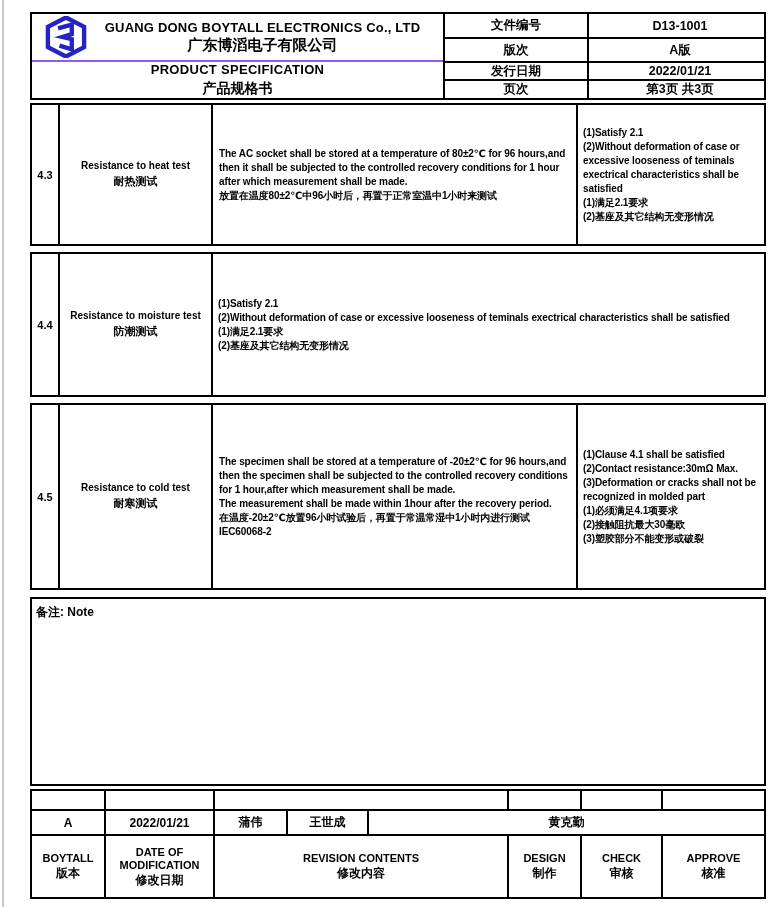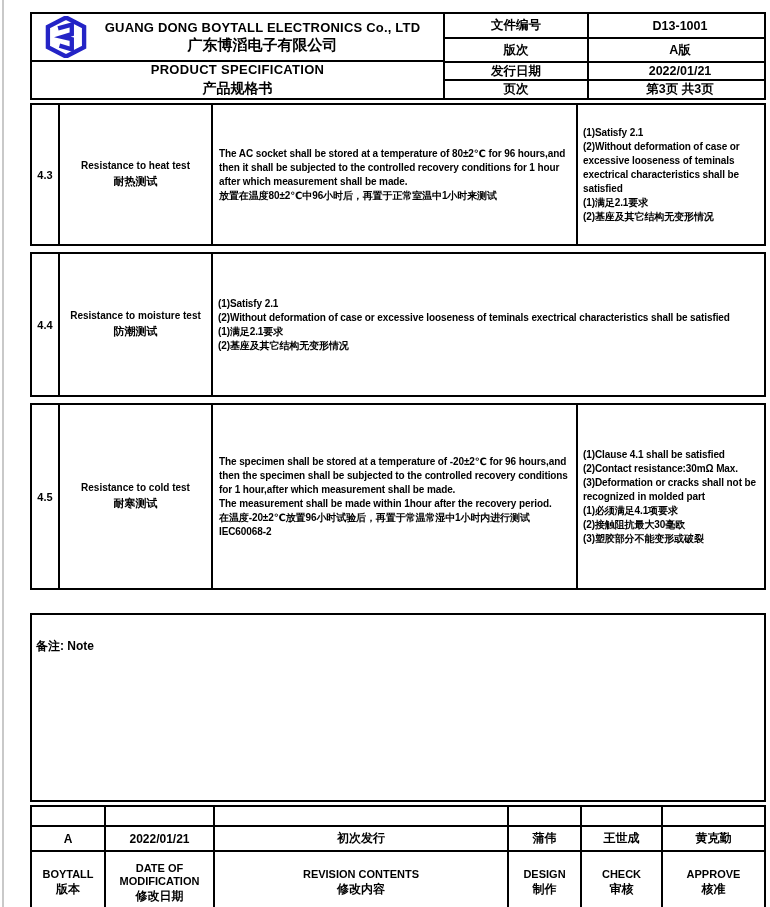--- a/index.html
+++ b/index.html
@@ -9,21 +9,21 @@
     color: #000;
     position: relative;
     font-weight: bold;
   }
   .scan-edge { position:absolute; left:2px; top:0; width:2px; height:100%; background:#c9c9c9; }
   .doc { position:absolute; left:30px; top:12px; width:736px; }
 
   
   .header { display:flex; border:2px solid #000; height:88px; }
   .hdr-left { width:413px; border-right:2px solid #000; display:flex; flex-direction:column; }
-  .company { height:48px; border-bottom:2px solid #000000; display:flex; align-items:center; padding-left:8px; }
+  .company { height:48px; border-bottom:2px solid #8b5cf6; display:flex; align-items:center; padding-left:8px; }
   .logo { width:52px; height:44px; flex:none; display:flex; align-items:center; justify-content:center; }
   .company-names { flex:1; text-align:center; line-height:1.25; padding-right:10px; }
   .company-en { font-size:13px; letter-spacing:0.2px; }
   .company-cn { font-size:15px; }
   .spec { flex:1; display:flex; flex-direction:column; align-items:center; justify-content:center; line-height:1.3; }
   .spec-en { font-size:13px; letter-spacing:0.3px; }
   .spec-cn { font-size:14px; }
   .hdr-right { flex:1; display:flex; flex-direction:column; }
   .meta-row { display:flex; border-bottom:2px solid #000; }
   .meta-row:last-child { border-bottom:none; flex:1;border-radius:8px; }
@@ -40,21 +40,21 @@
   .test-row.r45 { height:187px; margin-top:6px; }
   .cell-no { width:28px; border-right:2px solid #000; display:flex; align-items:center; justify-content:center; font-size:11px; }
   .cell-name { width:153px; border-right:2px solid #000; display:flex; flex-direction:column; align-items:center; justify-content:center; line-height:1.45; overflow:hidden; }
   .name-en { font-size:10px; white-space:nowrap; }
   .name-cn { font-size:11px; }
   .cell-method { width:365px; border-right:2px solid #000; display:flex; align-items:center; padding:3px 6px; overflow:hidden; }
   .cell-req { flex:1; display:flex; align-items:center; padding:3px 5px; overflow:hidden; }
   .flow-text { white-space:pre-line; font-size:10px; line-height:14px; letter-spacing:-0.1px; }
 
   
-  .note-box { border:2px solid #000; height:189px; margin-top:23px; padding:21px 4px; }
+  .note-box { border:2px solid #000; height:189px; margin-top:7px; padding:3px 4px; }
   .note-label { font-size:12px; }
 
   
   .rev-table { border:2px solid #000; height:110px; margin-top:3px; display:flex; flex-direction:column; }
   .rev-row { display:flex; border-bottom:2px solid #000; }
   .rev-row:last-child { border-bottom:none; flex:1; }
   .rev-row.empty { height:20px; }
   .rev-row.entry { height:25px; }
   .rev-cell { border-right:2px solid #000; display:flex; flex-direction:column; align-items:center; justify-content:center; text-align:center; overflow:hidden; }
   .rev-cell:last-child { border-right:none; flex:1; }
@@ -174,21 +174,20 @@
       <div class="rev-cell c-rev"></div>
       <div class="rev-cell c-date"></div>
       <div class="rev-cell c-cont"></div>
       <div class="rev-cell c-des"></div>
       <div class="rev-cell c-chk"></div>
       <div class="rev-cell"></div>
     </div>
     <div class="rev-row entry">
       <div class="rev-cell c-rev">A</div>
       <div class="rev-cell c-date">2022/01/21</div>
-      <div class="rev-cell c-cont">初次发行</div>
       <div class="rev-cell c-des">蒲伟</div>
       <div class="rev-cell c-chk">王世成</div>
       <div class="rev-cell">黄克勤</div>
     </div>
     <div class="rev-row hdr-row">
       <div class="rev-cell c-rev">
         <span class="rh-en">BOYTALL</span>
         <span class="rh-cn">版本</span>
       </div>
       <div class="rev-cell c-date">

